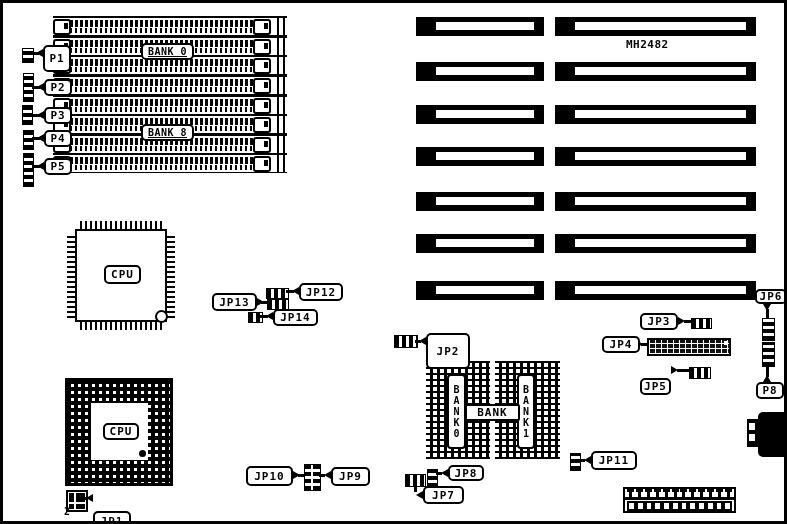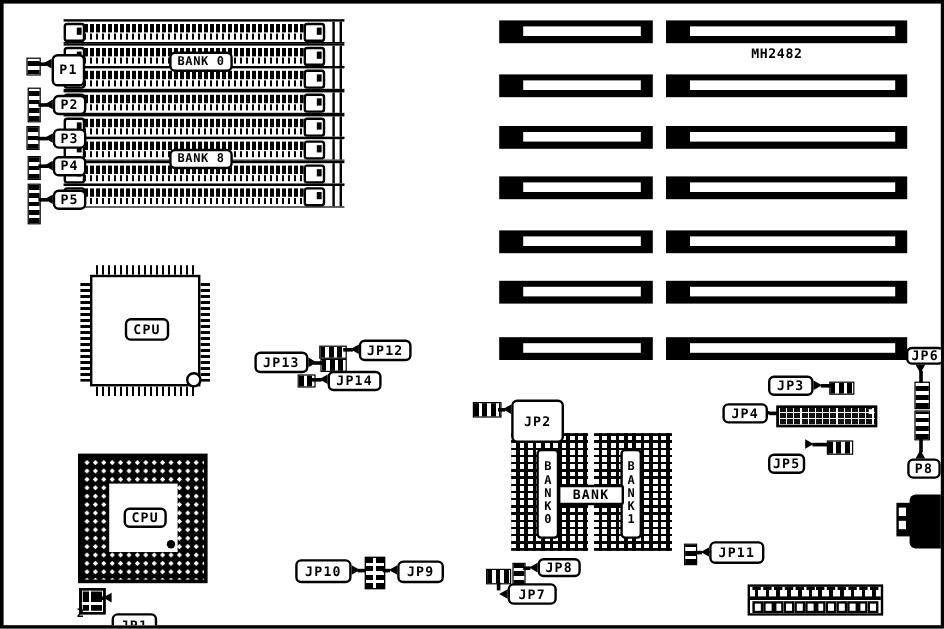--- a/index.html
+++ b/index.html
@@ -2,21 +2,21 @@
 <html><head>
 <meta charset="utf-8">
 <style>
   html,body{margin:0;padding:0;background:#fff;}
   body{width:787px;height:524px;position:relative;font-family:"DejaVu Sans Mono",monospace;}
   .board{position:absolute;left:0;top:0;width:787px;height:524px;box-sizing:border-box;border:3px solid #000;background:#fff;overflow:hidden;}
   
   .lb{position:absolute;background:#fff;border:2px solid #000;border-radius:5px;
       font:bold 11px "DejaVu Sans Mono",monospace;letter-spacing:1px;color:#000;
       display:flex;align-items:center;justify-content:center;z-index:6;box-sizing:border-box;white-space:nowrap;}
-  .lb.sm{font-size:10px;letter-spacing:.5px;}
+  .lb.sm{font-size:10px;letter-spacing:.5px;text-decoration:underline;}
   .vlabel{position:absolute;writing-mode:vertical-rl;text-orientation:upright;background:#fff;
       border:2px solid #000;border-radius:4px;font:bold 10px "DejaVu Sans Mono",monospace;
       display:flex;align-items:center;justify-content:center;z-index:3;box-sizing:border-box;color:#000;}
   
   .link{position:absolute;background:#000;z-index:4;}
   .tri{position:absolute;width:0;height:0;z-index:5;}
   .tri-l{border-top:4px solid transparent;border-bottom:4px solid transparent;border-right:7px solid #000;}
   .tri-r{border-top:4px solid transparent;border-bottom:4px solid transparent;border-left:7px solid #000;}
   .tri-u{border-left:4px solid transparent;border-right:4px solid transparent;border-bottom:7px solid #000;}
   .tri-d{border-left:4px solid transparent;border-right:4px solid transparent;border-top:7px solid #000;}

